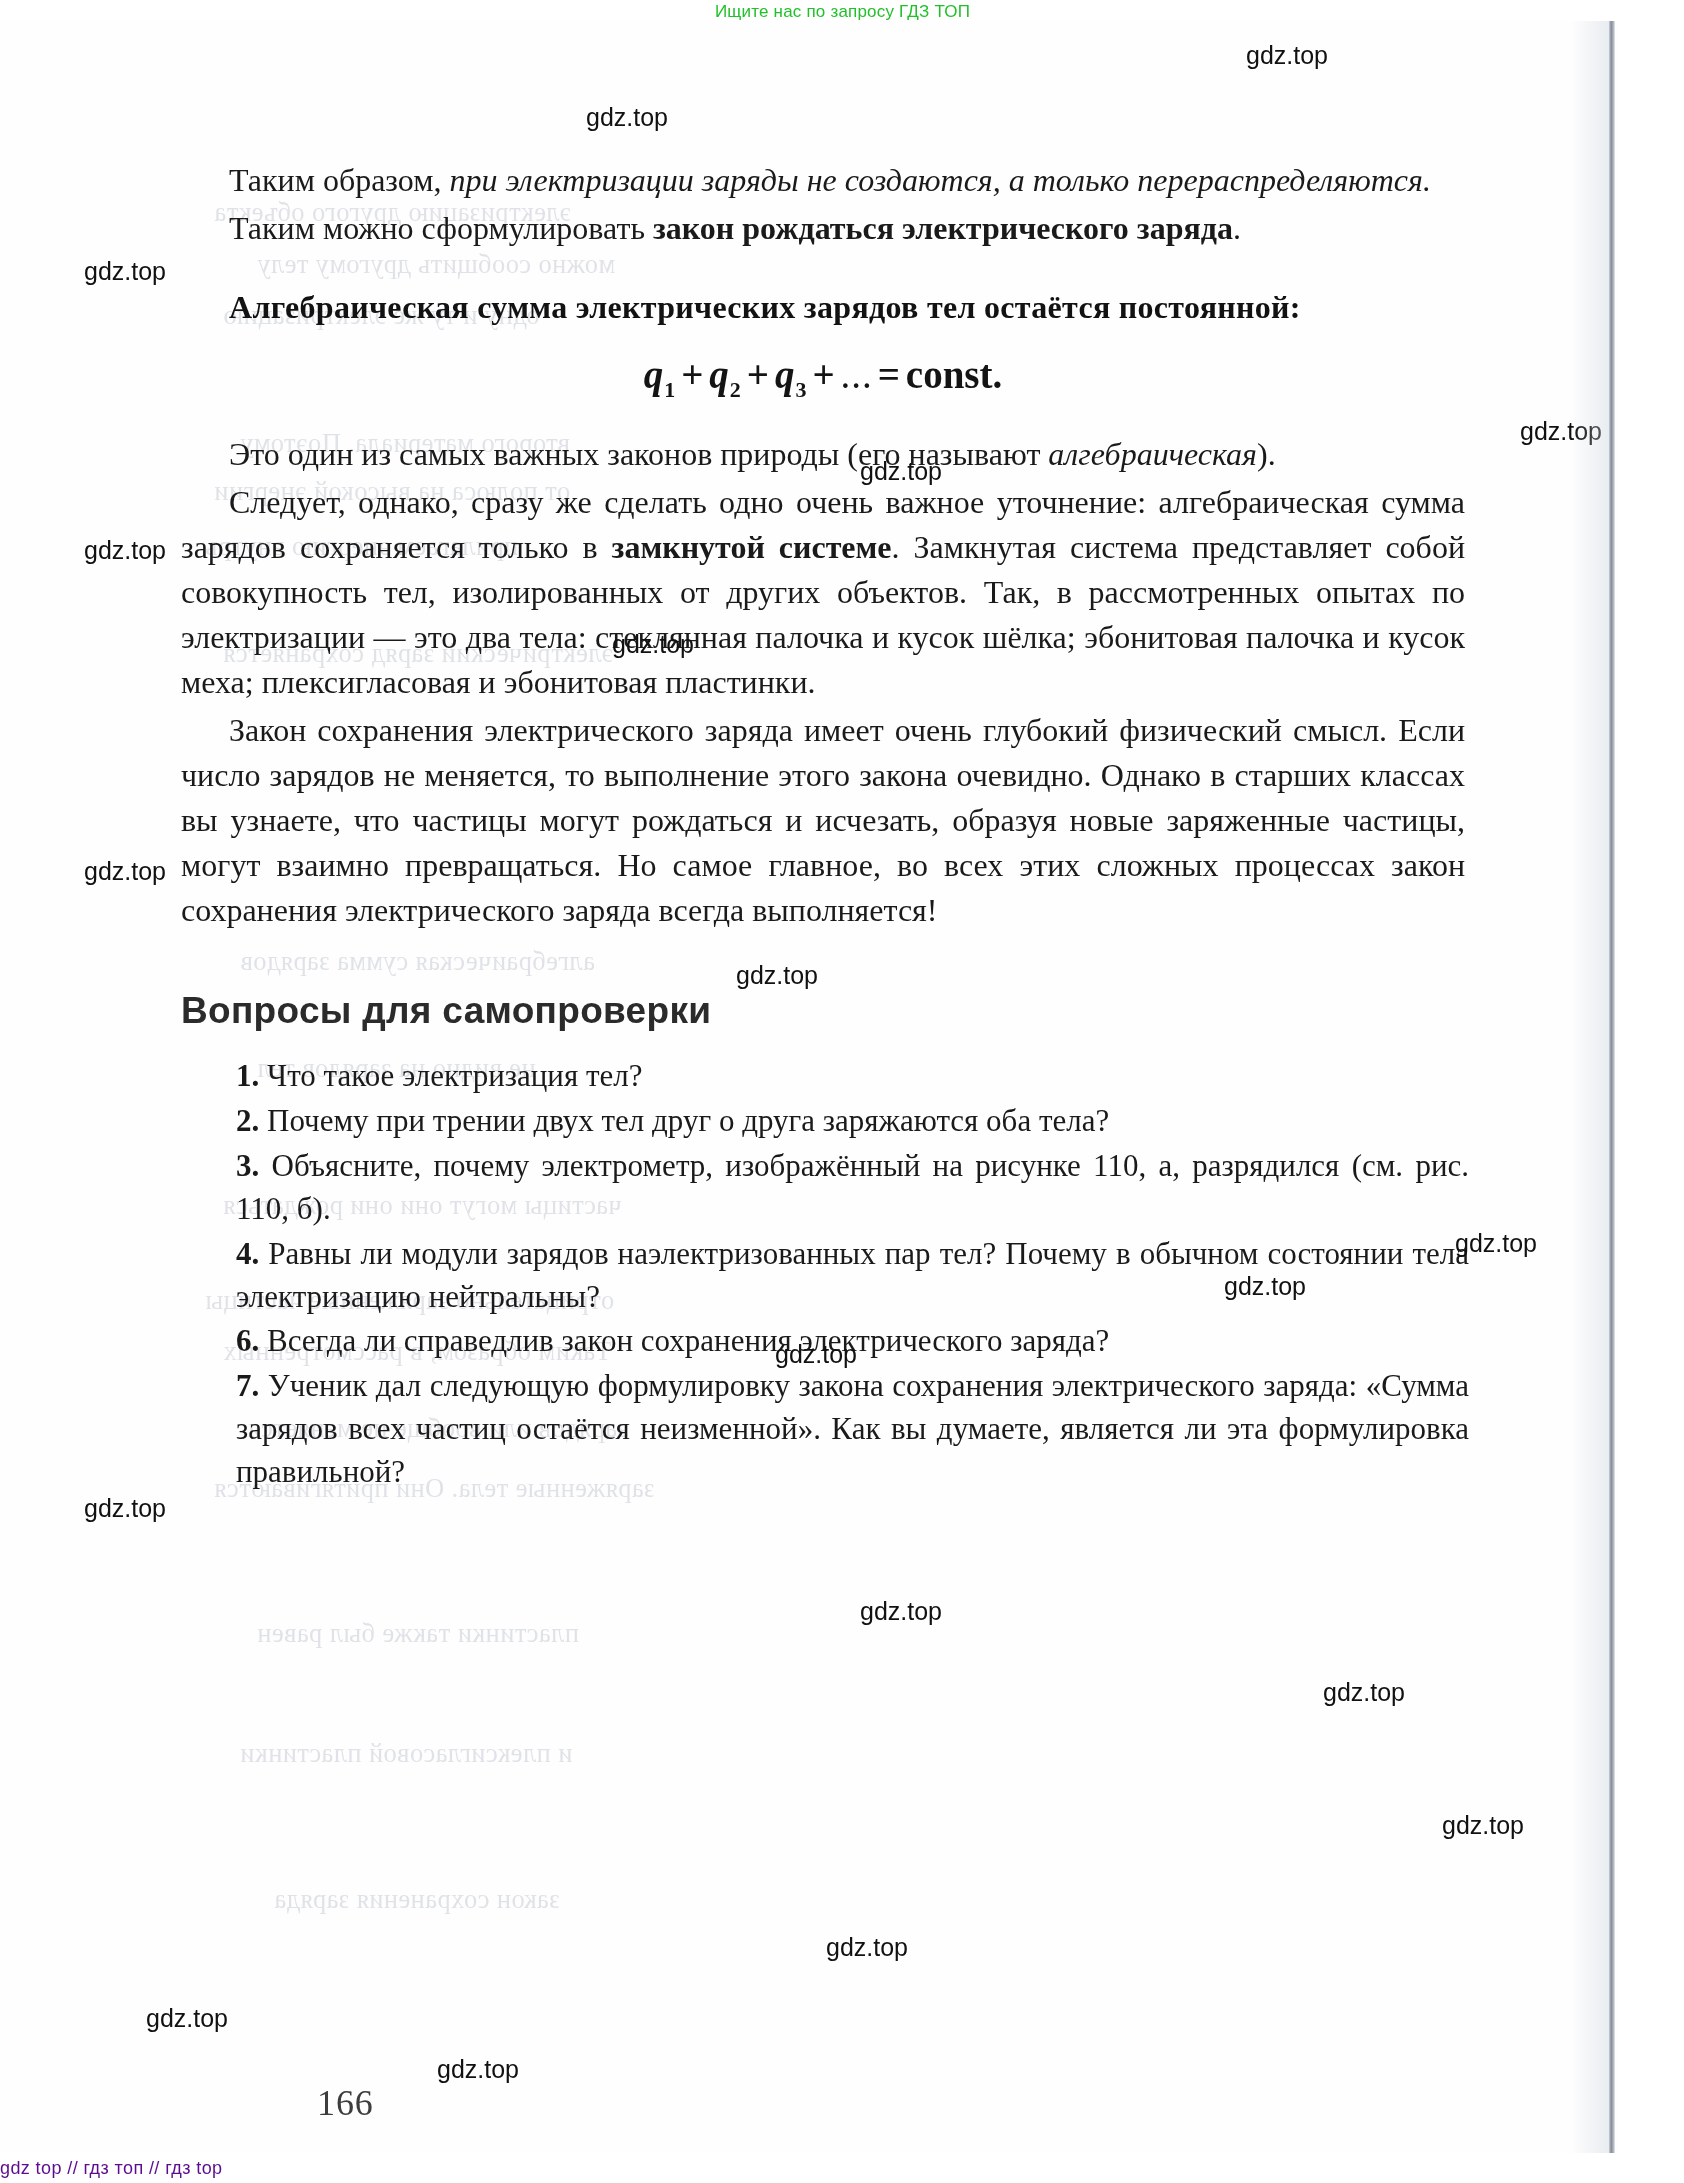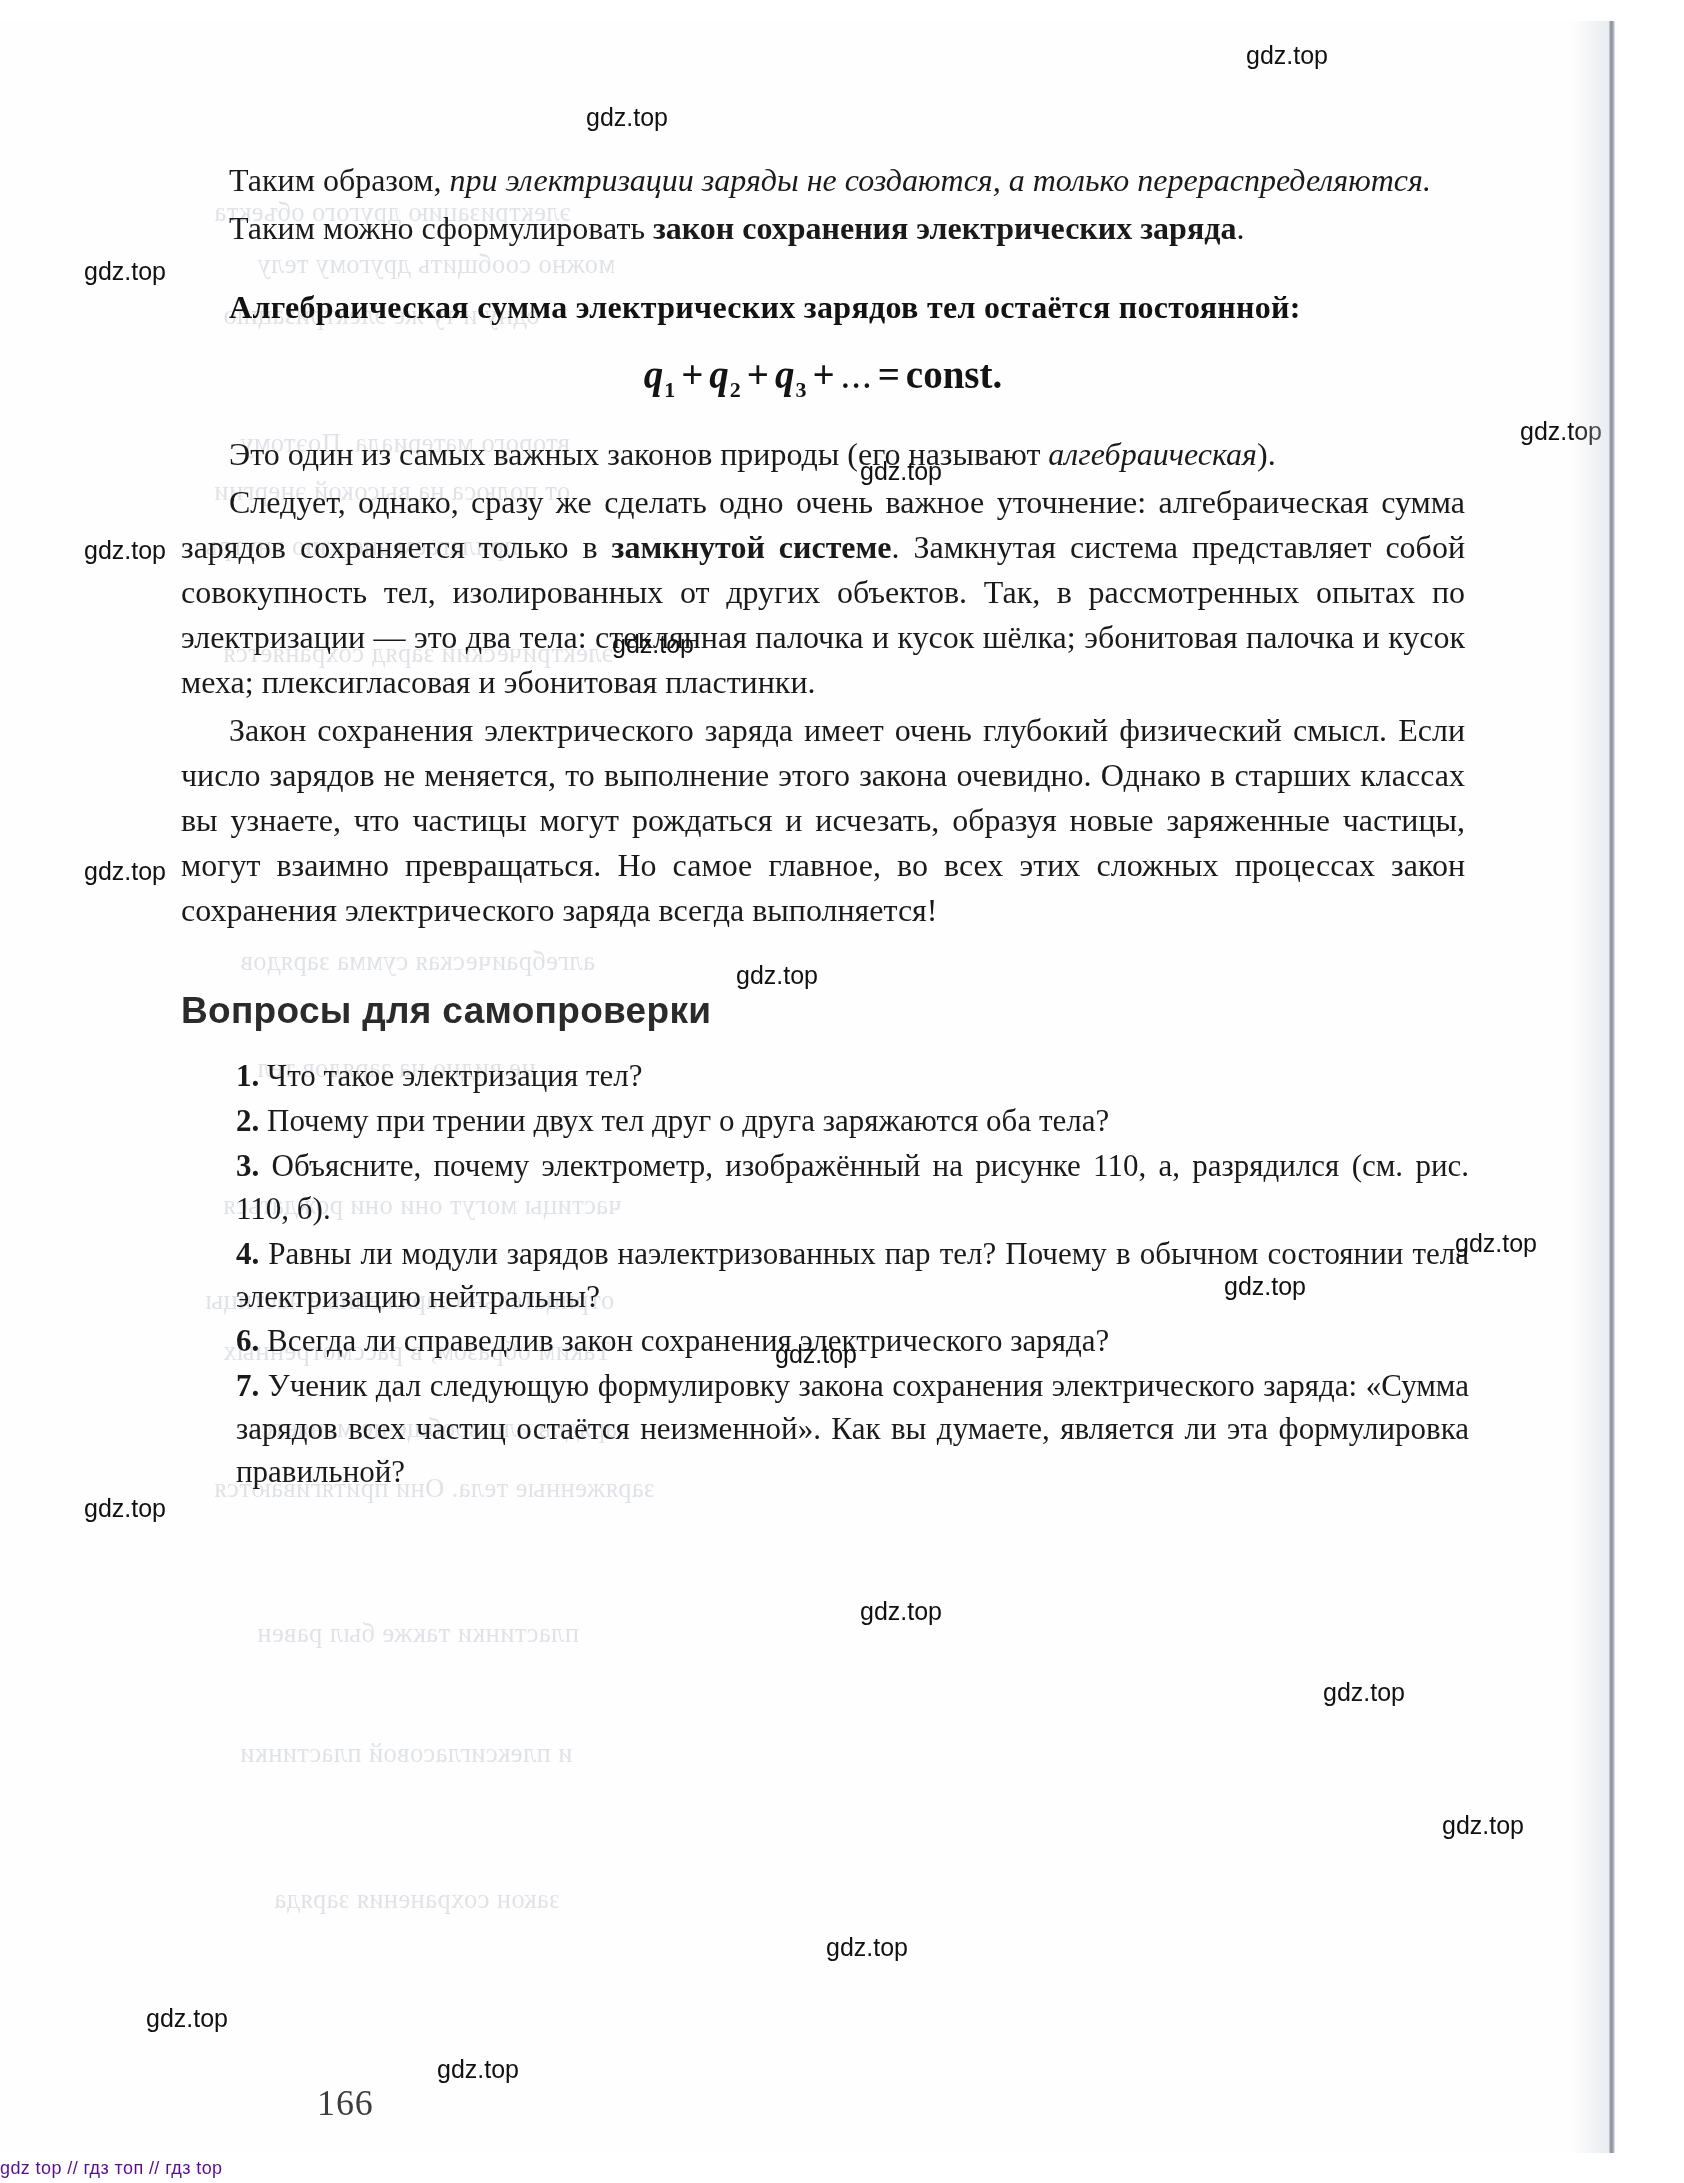--- a/index.html
+++ b/index.html
@@ -153,20 +153,21 @@
     color: #111111;
     font-size: 25px;
     white-space: nowrap;
   }
 </style>
 </head>
 <body>
 
 <div id="page">
 
+  <div id="promo-banner">Ищите нас по запросу ГДЗ ТОП</div>
 
   <div id="scan">
 
     <div id="bleed-layer">
         <div class="bleed" style="left: 214px; top: 176px;">электризацию другого объекта</div>
         <div class="bleed" style="left: 257px; top: 228px;">можно сообщить другому телу</div>
         <div class="bleed" style="left: 223px; top: 279px;">одну и ту же электризацию</div>
         <div class="bleed" style="left: 240px; top: 407px;">второго материала. Поэтому</div>
         <div class="bleed" style="left: 214px; top: 455px;">от полюса на высокой энергии</div>
         <div class="bleed" style="left: 205px; top: 510px;">прилагаем энергию внутрь</div>
@@ -180,21 +181,21 @@
         <div class="bleed" style="left: 214px; top: 1452px;">заряженные тела. Они притягиваются</div>
         <div class="bleed" style="left: 257px; top: 1597px;">пластинки также был равен</div>
         <div class="bleed" style="left: 240px; top: 1717px;">и плексигласовой пластинки</div>
         <div class="bleed" style="left: 274px; top: 1863px;">закон сохранения заряда</div>
       </div>
 
     <div id="col">
 
       <p class="p indent"><span>Таким образом, </span><span class="it">при электризации заряды не создаются, а только перераспределяются.</span></p>
 
-      <p class="p indent"><span>Таким можно сформулировать </span><span class="bd">закон сохранения электрических заряда</span><span>.</span></p>
+      <p class="p indent"><span>Таким можно сформулировать </span><span class="bd">закон рождаться электрического заряда</span><span>.</span></p>
 
       <p class="statement">Алгебраическая сумма электрических зарядов тел остаётся постоянной:</p>
 
       <div class="formula">
         <span class="v"><span>q</span><sub>1</sub></span><span class="op">+</span><span class="v"><span>q</span><sub>2</sub></span><span class="op">+</span><span class="v"><span>q</span><sub>3</sub></span><span class="op">+</span><span>...</span><span class="op">=</span><span class="cst">const.</span>
       </div>
 
       <p class="p indent"><span>Это один из самых важных законов природы (его называют </span><span class="it">алгебраическая</span><span>).</span></p>
 
       <p class="p indent"><span>Следует, однако, сразу же сделать одно очень важное уточнение: алгебраическая сумма зарядов сохраняется только в </span><span class="bd">замкнутой системе</span><span>. Замкнутая система представляет собой совокупность тел, изолированных от других объектов. Так, в рассмотренных опытах по электризации — это два тела: стеклянная палочка и кусок шёлка; эбонитовая палочка и кусок меха; плексигласовая и эбонитовая пластинки.</span></p>

